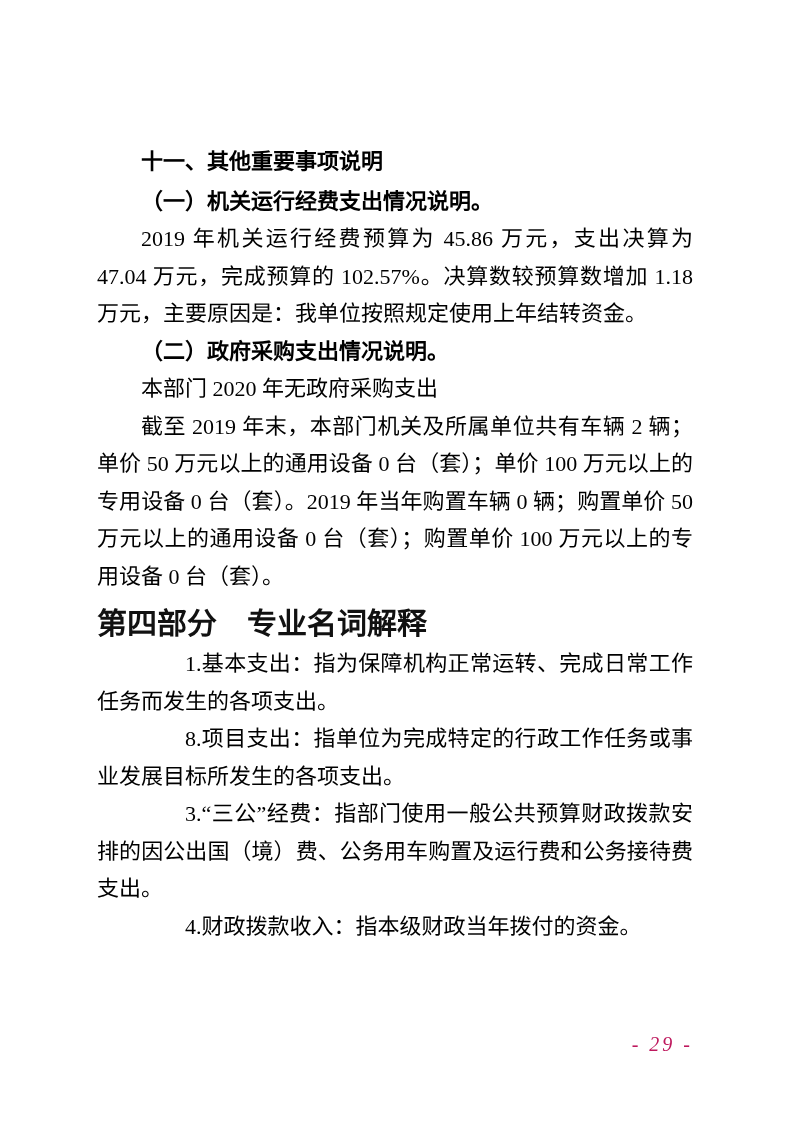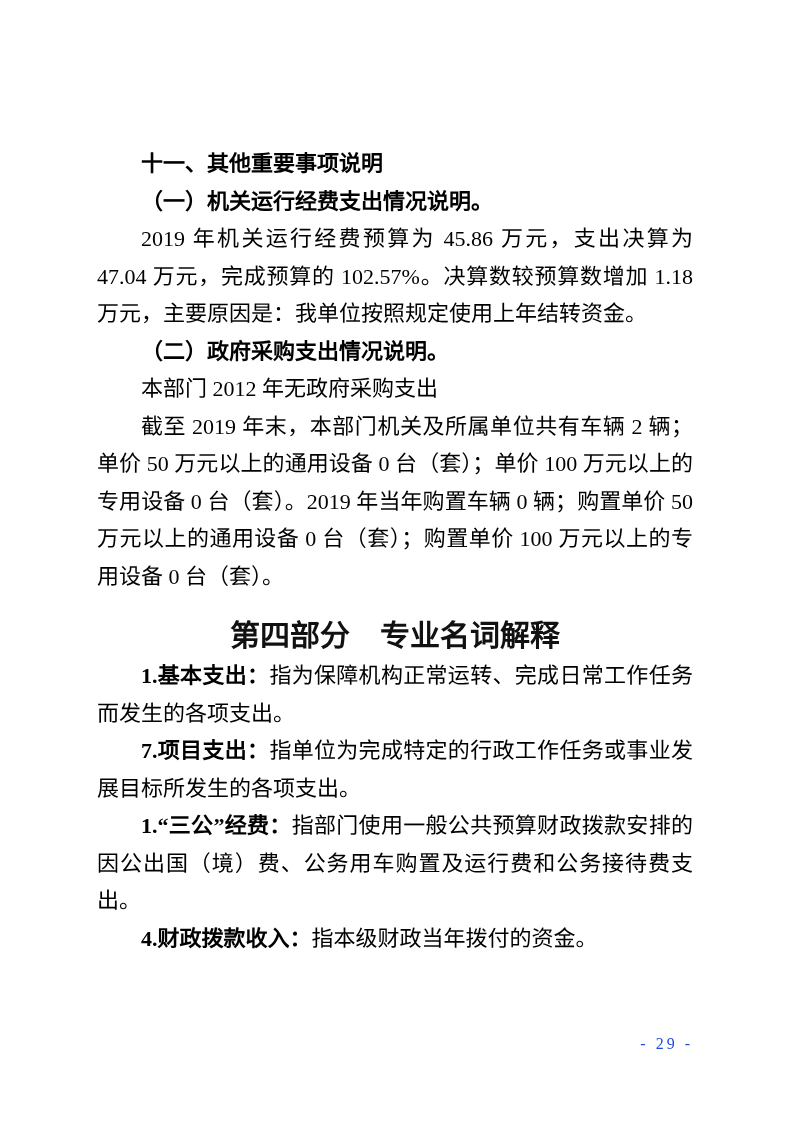--- a/index.html
+++ b/index.html
@@ -25,82 +25,83 @@
   }
   .content p {
     margin: 0;
     font-size: 22px;
     line-height: 37.5px;
     text-align: justify;
     text-justify: inter-ideograph;
     text-indent: 2em;
   }
   .h-hei {
-    font-family: Liberation Sans, sans-serif;
+    font-family: Liberation Mono, monospace;
     font-weight: 700;
     text-align: left !important;
   }
   .h-kai {
     font-weight: 700;
     text-align: right;
   }
   .part-title {
     font-family: "Liberation Sans", sans-serif;
     font-weight: 700;
     font-size: 30px;
     line-height: 42px;
-    margin: 20px 0 0 0;
-    text-align: center;
+    margin: 8px 0 0 0;
     text-indent: 0;
     color: #111111;
   }
   .term {
-    font-weight: 700;
+    font-weight: 400;
+    margin-left: 44px;
   }
   .page-num {
     position: absolute;
     top: 1034px;
     right: 100px;
-    font-size: 16px;
+    font-size: 20px;
     line-height: 20px;
     letter-spacing: 3px;
-    color: #1d4ed8;
+    color: #be185d;
+    font-style: italic;
   }
 </style>
 </head>
 <body>
 
 <div class="page">
   <div class="content">
 
     <p class="h-hei">十一、其他重要事项说明</p>
 
     <p class="h-kai">（一）机关运行经费支出情况说明。</p>
 
     <p>2019 年机关运行经费预算为 45.86 万元，支出决算为 47.04 万元，完成预算的 102.57%。决算数较预算数增加 1.18 万元，主要原因是：我单位按照规定使用上年结转资金。</p>
 
     <p class="h-kai">（二）政府采购支出情况说明。</p>
 
-    <p>本部门 2012 年无政府采购支出</p>
+    <p>本部门 2020 年无政府采购支出</p>
 
 
     <p>截至 2019 年末，本部门机关及所属单位共有车辆 2 辆；单价 50 万元以上的通用设备 0 台（套）；单价 100 万元以上的专用设备 0 台（套）。2019 年当年购置车辆 0 辆；购置单价 50 万元以上的通用设备 0 台（套）；购置单价 100 万元以上的专用设备 0 台（套）。</p>
 
     <h1 class="part-title">第四部分　专业名词解释</h1>
 
     <p>
       <span class="term">1.基本支出：</span><span>指为保障机构正常运转、完成日常工作任务而发生的各项支出。</span>
     </p>
 
     <p>
-      <span class="term">7.项目支出：</span><span>指单位为完成特定的行政工作任务或事业发展目标所发生的各项支出。</span>
+      <span class="term">8.项目支出：</span><span>指单位为完成特定的行政工作任务或事业发展目标所发生的各项支出。</span>
     </p>
 
     <p>
-      <span class="term">1.“三公”经费：</span><span>指部门使用一般公共预算财政拨款安排的因公出国（境）费、公务用车购置及运行费和公务接待费支出。</span>
+      <span class="term">3.“三公”经费：</span><span>指部门使用一般公共预算财政拨款安排的因公出国（境）费、公务用车购置及运行费和公务接待费支出。</span>
     </p>
 
     <p>
       <span class="term">4.财政拨款收入：</span><span>指本级财政当年拨付的资金。</span>
     </p>
 
   </div>
 
   <div class="page-num">- 29 -</div>
 </div>

